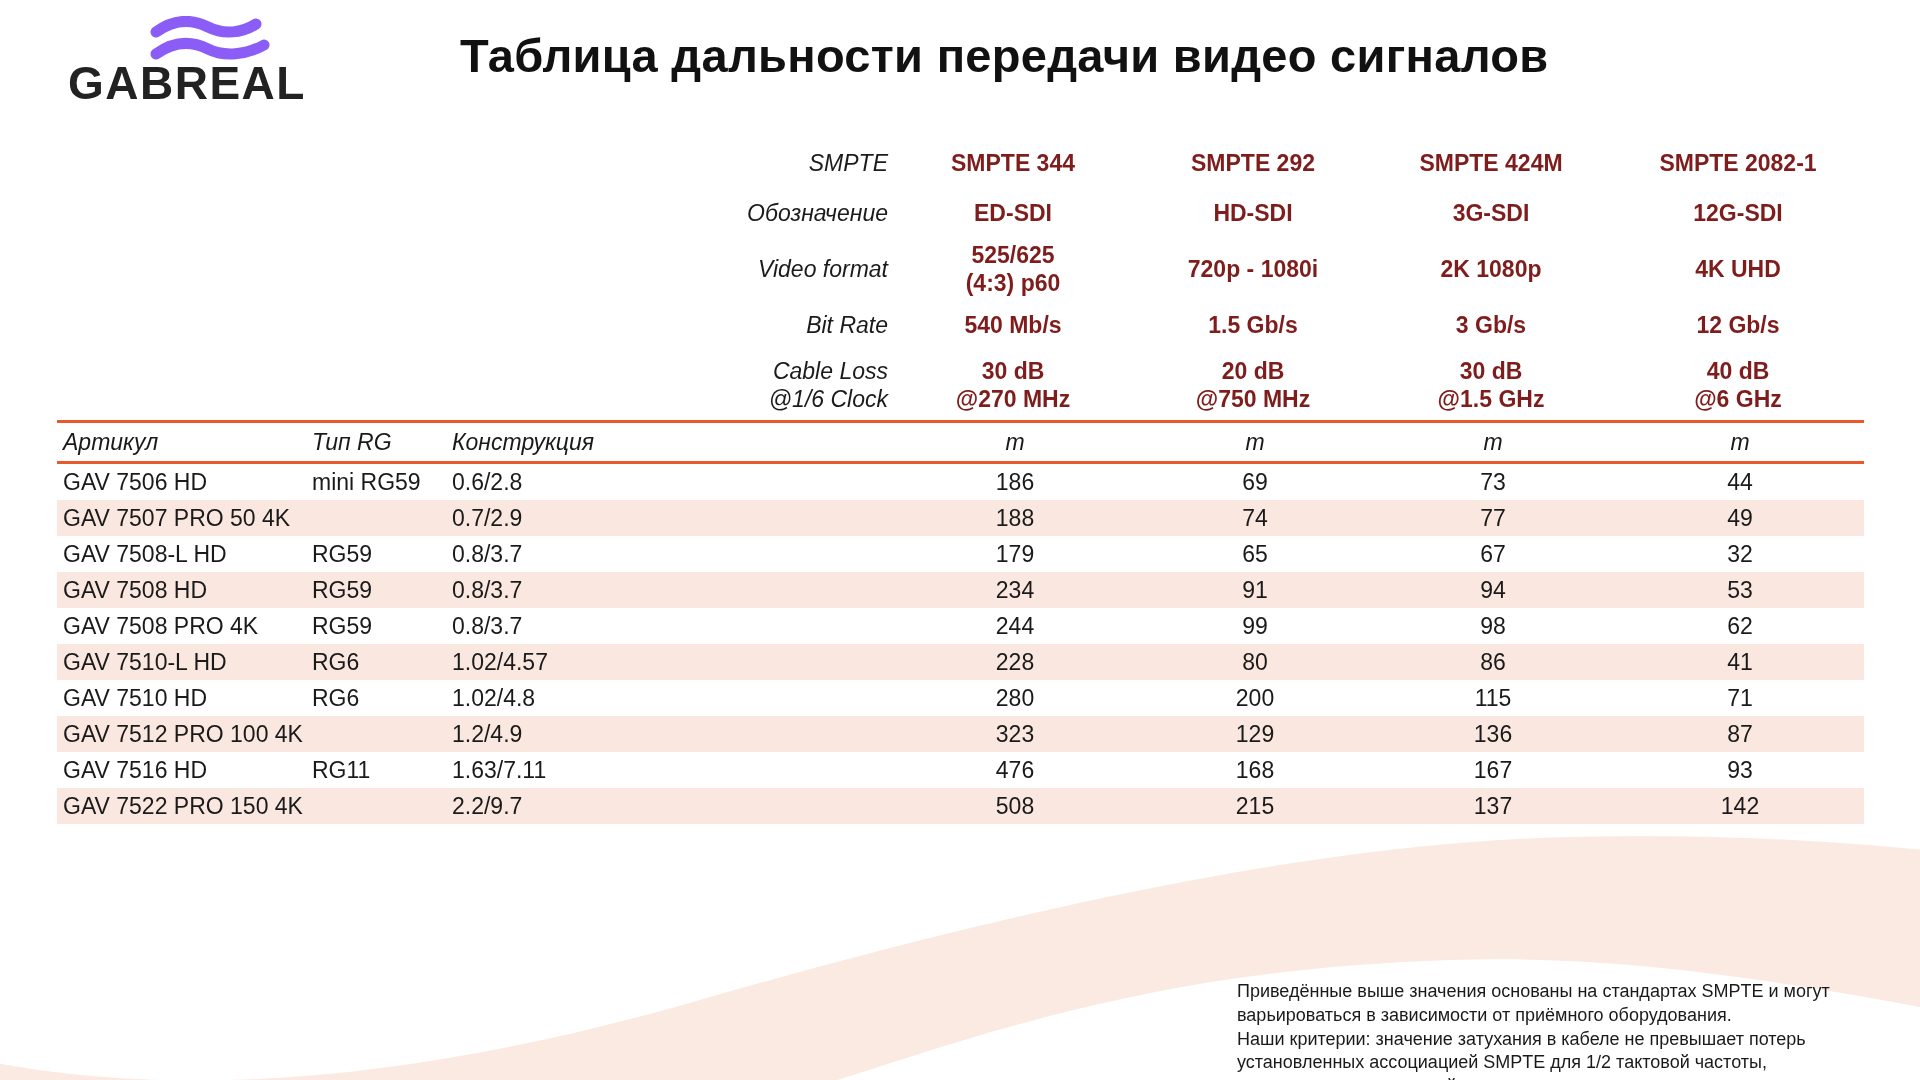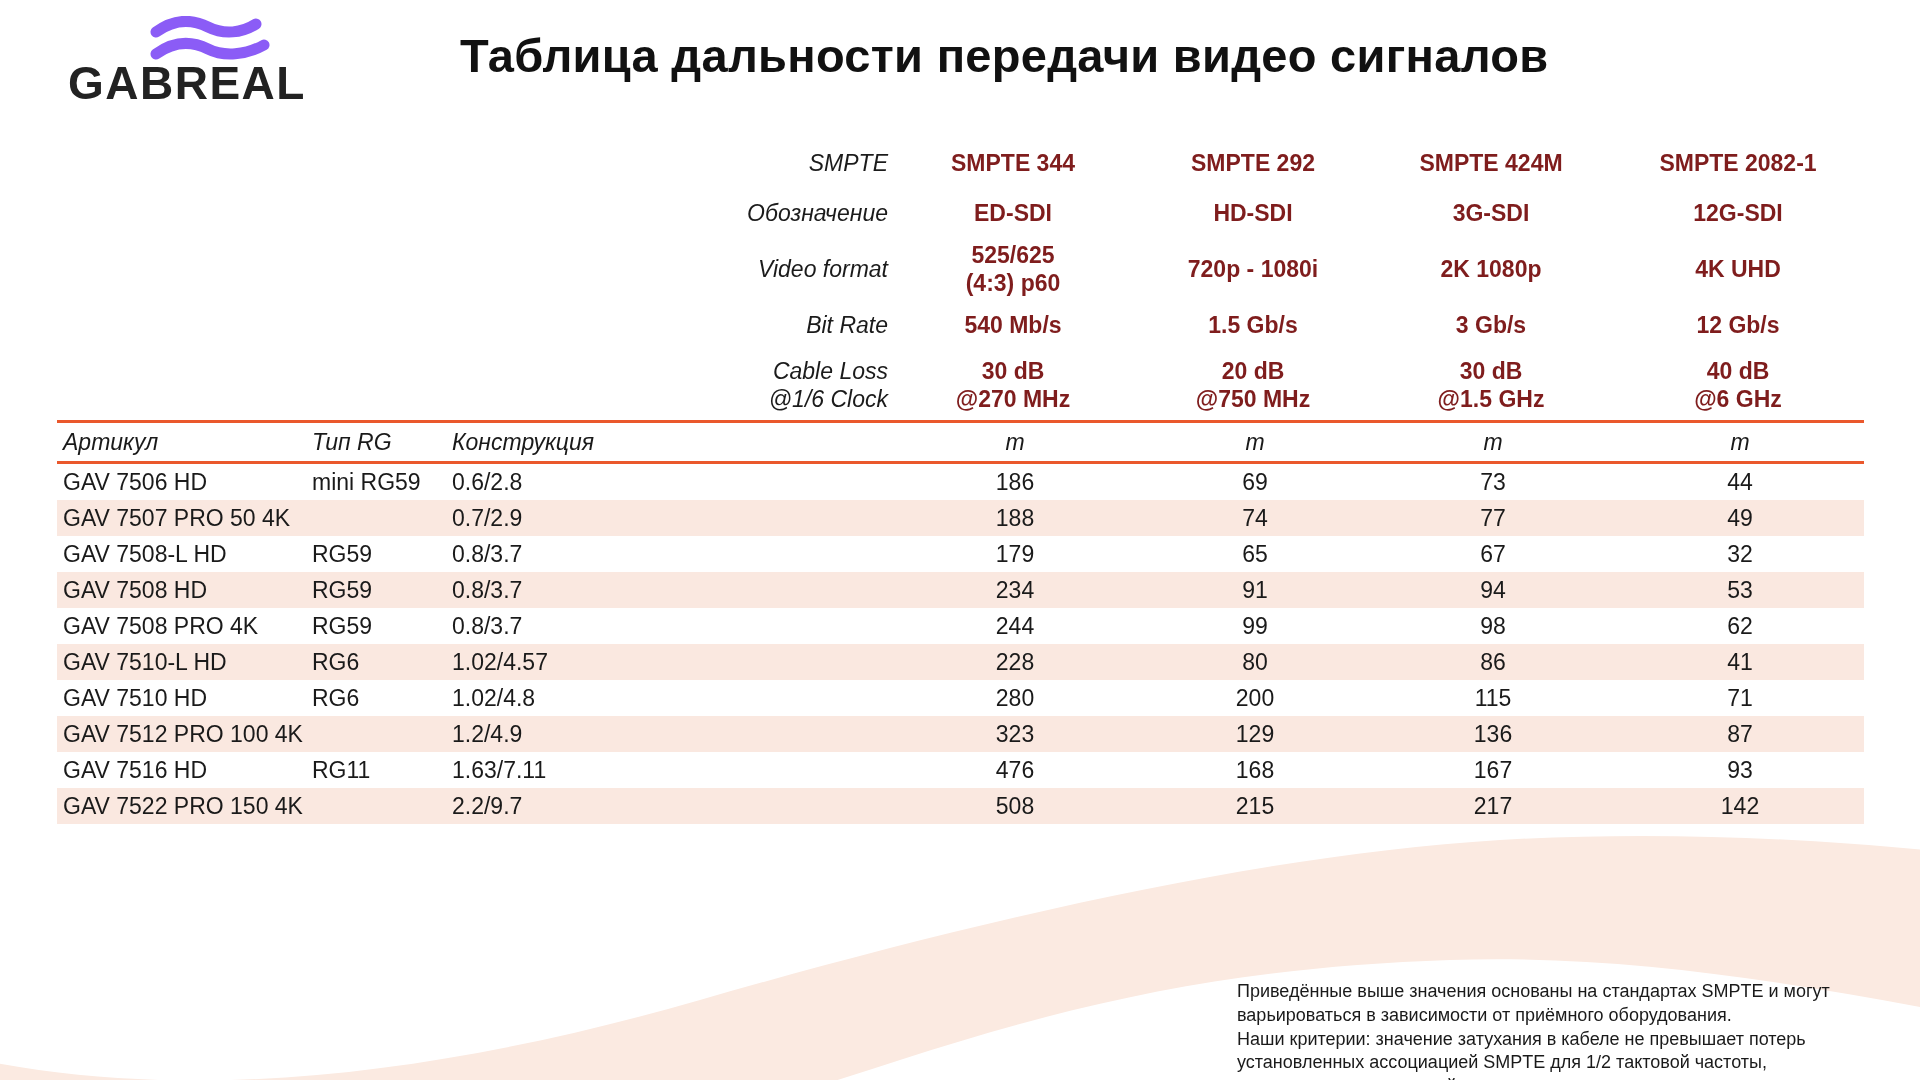--- a/index.html
+++ b/index.html
@@ -229,21 +229,21 @@
           <div class="cell c4">168</div>
           <div class="cell c5">167</div>
           <div class="cell c6">93</div>
         </div>
         <div class="t-row alt">
           <div class="cell c0">GAV 7522 PRO 150 4K</div>
           <div class="cell c1"></div>
           <div class="cell c2">2.2/9.7</div>
           <div class="cell c3">508</div>
           <div class="cell c4">215</div>
-          <div class="cell c5">217</div>
+          <div class="cell c5">137</div>
           <div class="cell c6">142</div>
         </div>
       </div>
   </section>
 
   <p class="footnote">Приведённые выше значения основаны на стандартах SMPTE и могут
 варьироваться в зависимости от приёмного оборудования.
 Наши критерии: значение затухания в кабеле не превышает потерь
 установленных ассоциацией SMPTE для 1/2 тактовой частоты,
 индивидуально указанной для каждого видео стандарта.</p>

